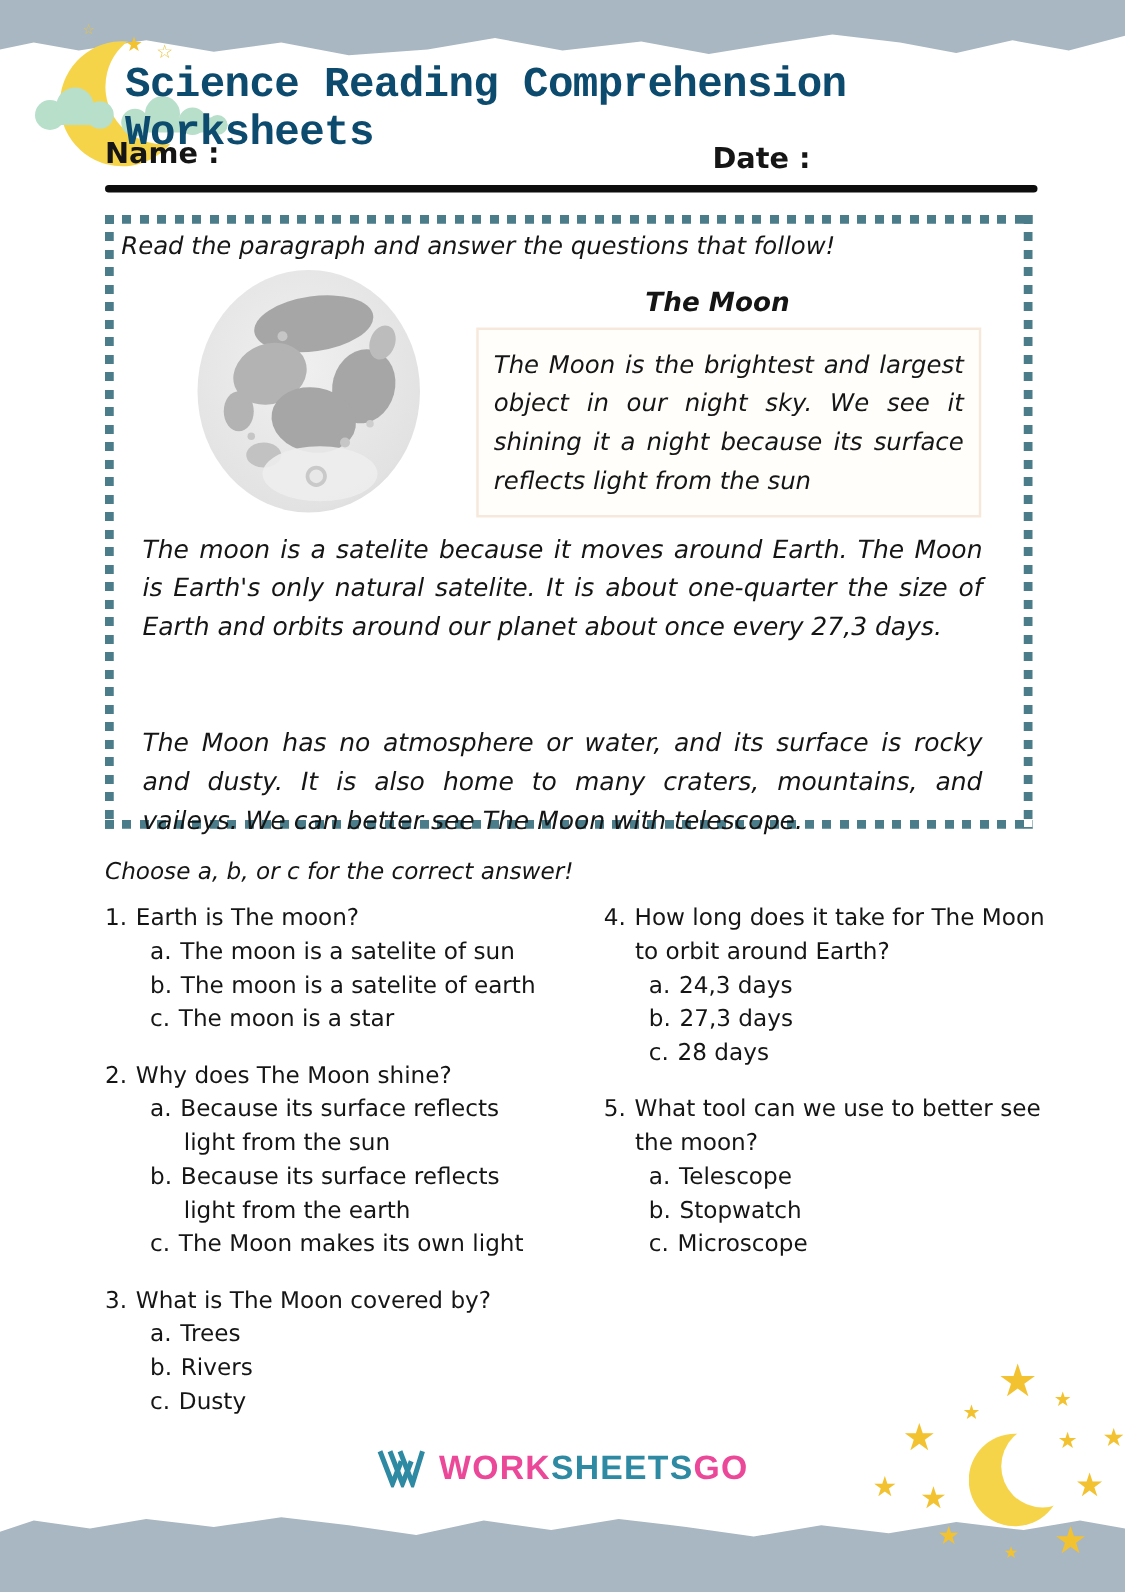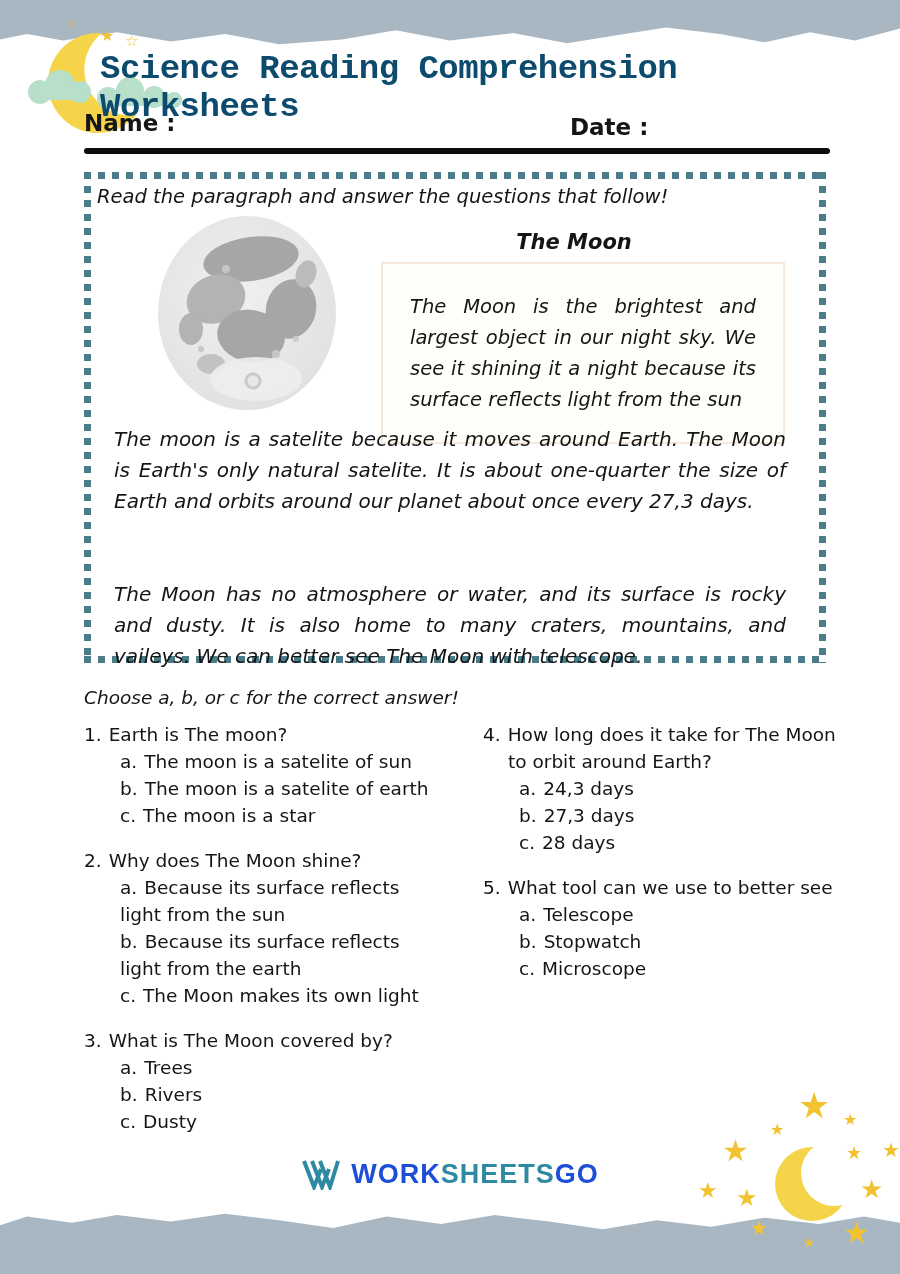--- a/index.html
+++ b/index.html
@@ -29,39 +29,39 @@
   .dash{position:absolute;background-color:transparent;}
   .dash.h{left:0;right:0;height:7px;background-image:repeating-linear-gradient(to right,#4a7c8a 0 7px,transparent 7px 14px);}
   .dash.v{top:0;bottom:0;width:7px;background-image:repeating-linear-gradient(to bottom,#4a7c8a 0 7px,transparent 7px 14px);}
   .dash.t{top:0;} .dash.b{bottom:0;} .dash.l{left:0;} .dash.r{right:0;}
   .instruction{position:absolute;left:13px;top:13px;font-size:19.5px;}
   .moon-img{position:absolute;left:72px;top:42px;width:182px;height:198px;}
   .passage-heading{position:absolute;left:285px;top:58px;width:410px;text-align:center;
     font-size:21px;font-weight:700;}
   .intro-box{position:absolute;left:297px;top:90px;width:404px;min-height:148px;box-sizing:border-box;
     border:2px solid #f6e9dc;background:#fffefb;padding:12px 12px;}
-  .intro-box p{margin:15px;font-size:19.5px;line-height:31px;text-align:justify;}
+  .intro-box p{margin:0;font-size:19.5px;line-height:31px;text-align:justify;}
   .para{position:absolute;left:30px;width:672px;margin:0;font-size:20px;line-height:31px;text-align:justify;}
   .para2{top:252px;} .para3{top:375px;margin-top:32px;}
 
   
   .quiz-instruction{position:absolute;left:84px;top:687px;font-size:18.5px;font-style:italic;}
   .col{position:absolute;top:721px;width:400px;}
   .col-left{left:84px;} .col-right{left:483px;}
   .question + .question{margin-top:18px;}
   .q-title,.option{display:flex;gap:7px;font-size:18.5px;line-height:27px;}
   .q-line2{margin-left:25px;font-size:18.5px;line-height:27px;}
   .options{margin-left:36px;}
-  .opt-cont{font-size:18.5px;line-height:27px;}
+  .opt-cont{margin-left:27px;font-size:18.5px;line-height:27px;}
 
   
   .footer-logo{position:absolute;left:0;right:0;top:1158px;display:flex;justify-content:center;
     align-items:center;gap:10px;}
   .logo-text{font-family:"Liberation Sans","DejaVu Sans",sans-serif;font-size:27px;font-weight:800;letter-spacing:1px;}
-  .logo-work,.logo-go{color:#1d4ed8;} .logo-sheets{color:#2e89a2;}
+  .logo-work,.logo-go{color:#ec4899;} .logo-sheets{color:#2e89a2;}
   .footer-crescent{position:absolute;left:775px;top:1145px;width:80px;height:80px;}
 </style>
 </head>
 <body>
 
 <div class="sheet">
 
   <div class="top-band"></div>
 
   <svg class="header-crescent" viewBox="0 0 100 115">
@@ -229,20 +229,21 @@
           <span>28 days</span>
         </div>
       </div>
     </div>
 
     <div class="question">
       <div class="q-title">
         <span>5.</span>
         <span>What tool can we use to better see</span>
       </div>
+      <div class="q-line2">the moon?</div>
       <div class="options">
         <div class="option">
           <span>a.</span>
           <span>Telescope</span>
         </div>
         <div class="option">
           <span>b.</span>
           <span>Stopwatch</span>
         </div>
         <div class="option">

